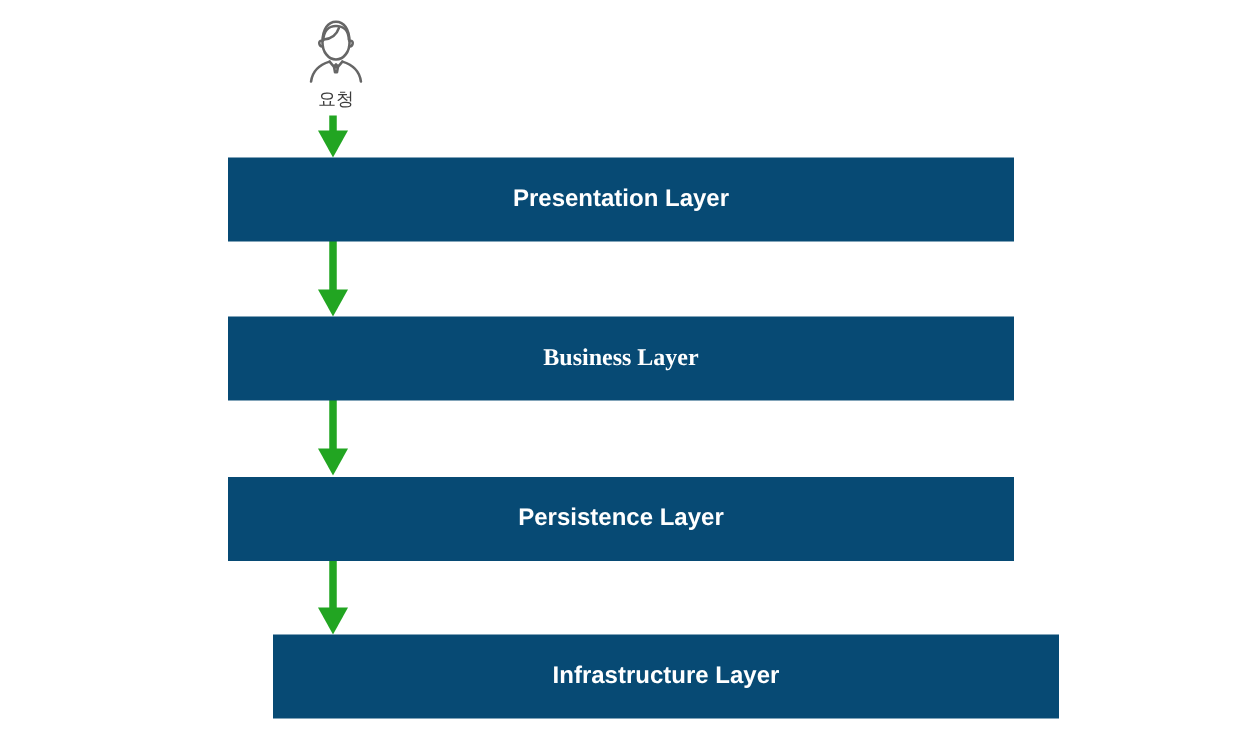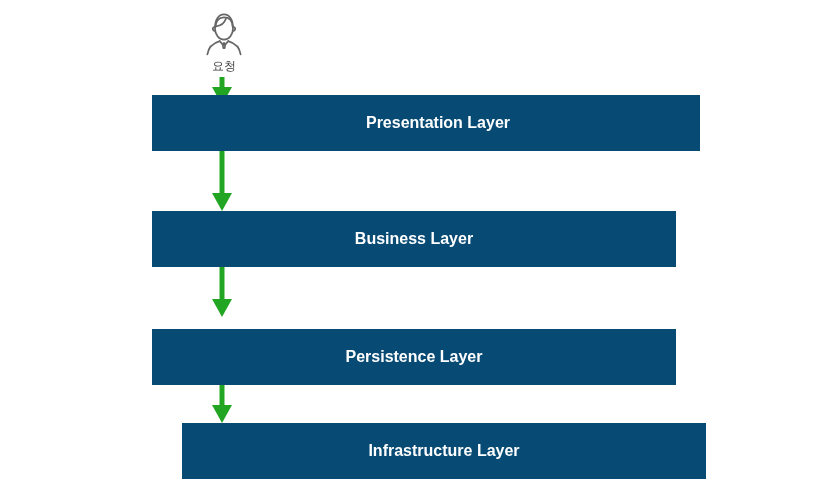--- a/index.html
+++ b/index.html
@@ -47,23 +47,23 @@
     width:524px;
     height:56px;
     background:var(--layer-bg);
     color:var(--layer-text);
     display:flex;
     align-items:center;
     justify-content:center;
     font-size:16px;
     font-weight:bold;
   }
-  .layer.l1{top:95px;padding-left:24px;}
-  .layer.l2{top:211px;}
-  .layer.l3{top:329px;}
+  .layer.l1{top:105px;}
+  .layer.l2{top:211px;font-family:Liberation Serif, serif;}
+  .layer.l3{top:318px;}
   .layer.l4{top:423px;margin-left:30px;}
   
   .arrow{
     position:absolute;
     left:212px;
     width:20px;
   }
   .arrow .shaft{
     position:absolute;
     left:50%;

